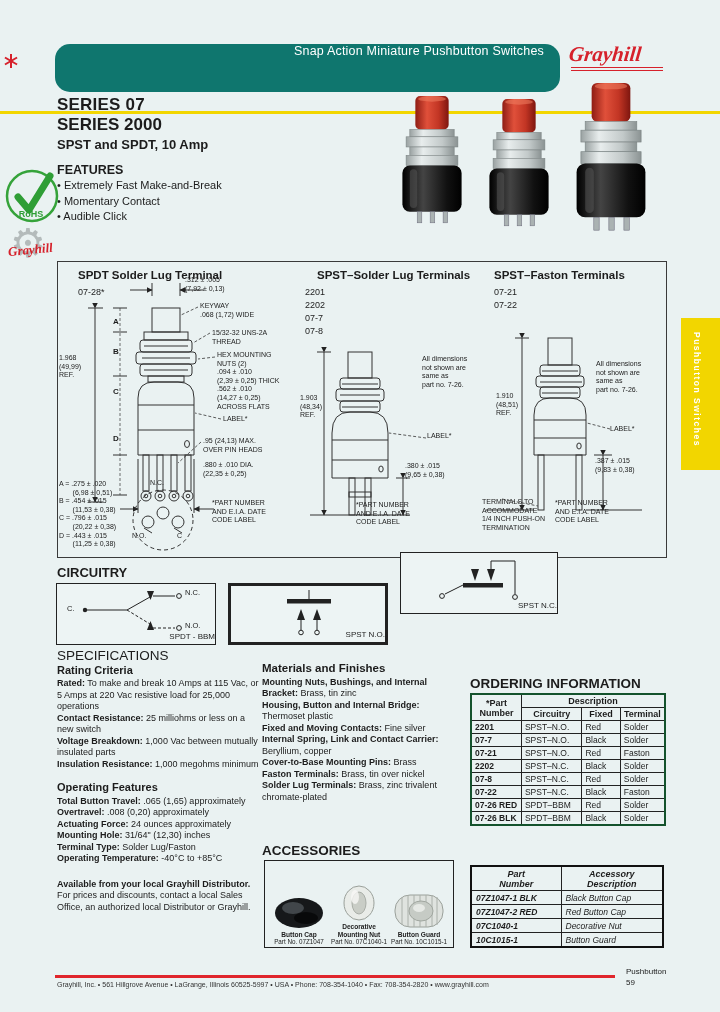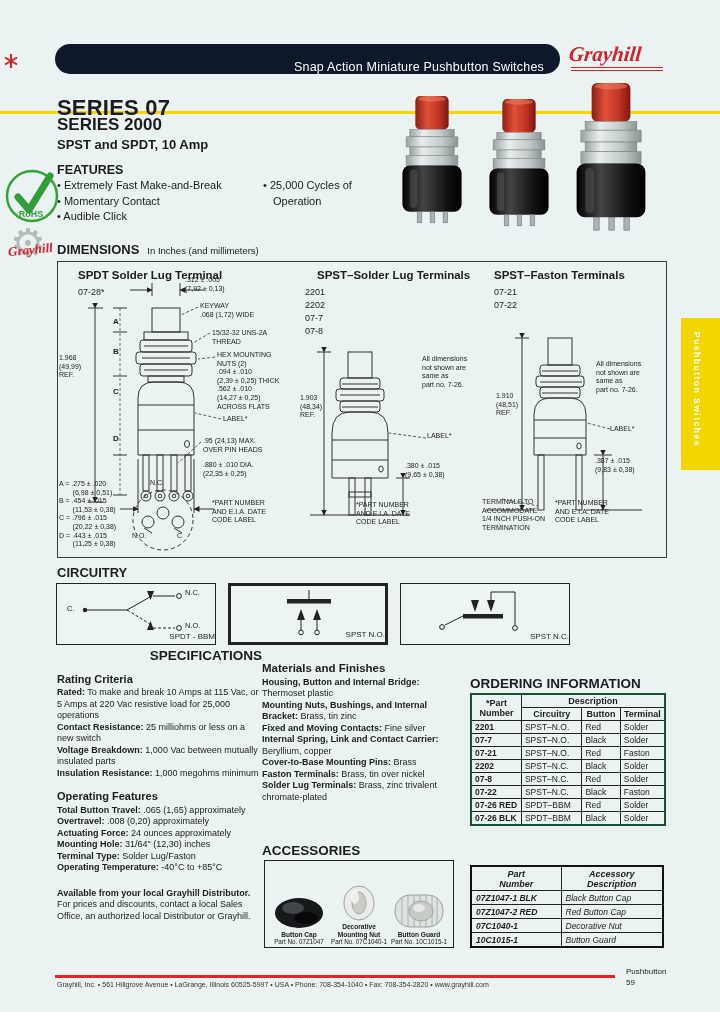--- a/index.html
+++ b/index.html
@@ -1,32 +1,32 @@
 <!DOCTYPE html>
 <html><head>
 <meta charset="utf-8">
 <style>
   * { margin:0; padding:0; box-sizing:border-box; }
   body { background:#cfd8d8; font-family:"Liberation Sans", sans-serif; }
   .page { position:relative; width:720px; height:1012px; background:#eaf2f2; overflow:hidden; margin:0 auto; color:#1c1c1c; }
   .abs { position:absolute; }
   .b { font-weight:bold; }
   
-  .topbar { left:55px; top:44px; width:505px; height:30px; background:#0f172a; border-radius:15px; display:flex; align-items:flex-end; justify-content:flex-end; padding-right:16px; }
+  .topbar { left:55px; top:44px; width:505px; height:48px; background:#0f766e; border-radius:15px; display:flex; align-items:flex-start; justify-content:flex-end; padding-right:16px; }
   .topbar span { color:#fff; font-size:12.5px; letter-spacing:.2px; }
   .ghlogo { left:569px; top:42px; width:100px; height:34px; }
   .ghlogo .t { font-family:"Liberation Serif", serif; font-style:italic; font-weight:bold; font-size:21px; color:#d6212b; transform:skewX(-6deg); display:inline-block; }
   .ghlogo .u { position:absolute; left:2px; top:25px; width:92px; height:4px; border-top:1.5px solid #d6212b; border-bottom:1.5px solid #d6212b; }
   .yellowrule { left:0; top:111px; width:720px; height:3px; background:#f2d600; }
   .regmark { left:5px; top:54px; width:12px; height:14px; }
   .regmark i { position:absolute; left:5px; top:0; width:2px; height:14px; background:#d6212b; display:block; }
   .regmark i:nth-child(2){ transform:rotate(60deg); }
   .regmark i:nth-child(3){ transform:rotate(-60deg); }
   
-  .series1 { left:57px; top:95px; font-size:22px; font-weight:bold; letter-spacing:.2px; }
+  .series1 { left:57px; top:95px; font-size:17px; font-weight:bold; letter-spacing:.2px; }
   .series2 { left:57px; top:115px; font-size:17px; font-weight:bold;text-align:right; }
   .subtitle { left:57px; top:137px; font-size:13px; font-weight:bold; }
   .featheading { left:57px; top:163px; font-size:12.5px; font-weight:bold; }
   .feat { font-size:11px; line-height:15.5px; padding-left:10px; white-space:pre-line; }
   .feat::before { content:"• "; margin-left:-10px; }
   
   .rohs { left:4px; top:166px; width:58px; height:64px; }
   .rohs span { position:absolute; left:0; right:4px; top:43px; text-align:center; color:#2f9e36; font-weight:bold; font-size:9px; }
   .gearlogo { left:6px; top:226px; width:62px; height:50px; }
   .gearlogo .g { position:absolute; left:4px; top:-6px; font-size:40px; color:#b4bbbb; }
@@ -44,21 +44,21 @@
   .sidetab { left:681px; top:318px; width:39px; height:152px; background:#f2d600; }
   .sidetab span { position:absolute; left:11px; top:14px; writing-mode:vertical-rl; color:#fff; font-size:8.5px; font-weight:bold; letter-spacing:1.5px; }
   
   .cirhead { left:57px; top:565px; font-size:13px; font-weight:bold; }
   .cbox { border:1.5px solid #222; background:#edf4f4; }
   .cbox2 { border:3px solid #222; }
   .cirlabel { position:absolute; left:0; right:0; bottom:3px; text-align:right; font-size:8px; }
   .cl { position:absolute; font-size:7.5px; }
   
   .speccol { font-size:9px; line-height:11.5px; }
-  .spechead { font-size:13.5px; font-weight:bold; margin-bottom:12px;text-align:right; }
+  .spechead { font-size:13.5px; font-weight:normal; margin-bottom:3px; }
   .subhead { font-size:11px; font-weight:bold; margin:12px 0 2px 0; }
   .subhead.first { margin-top:0; }
   .specitem { margin:0; }
   
   .ordhead { left:470px; top:676px; font-size:13.5px; font-weight:bold; }
   table { border-collapse:collapse; }
   .ordtable { left:470px; top:693px; width:196px; }
   .ordtable th, .ordtable td { border:1px solid #222; font-size:8.5px; padding:1px 3px; text-align:left; }
   .ordtable th { text-align:center; white-space:pre-line; font-size:9px; }
   .ordtable { border:2px solid #14532d; }
@@ -147,41 +147,34 @@
   <svg class="abs" style="left:568px;top:80px" width="86" height="152" viewBox="0 0 80 140">
       <use href="#sw"></use>
     </svg>
 
   <div class="abs featheading">FEATURES</div>
   <div class="abs" style="left:57px;top:178px;width:200px">
     <div class="feat">Extremely Fast Make-and-Break</div>
     <div class="feat">Momentary Contact</div>
     <div class="feat">Audible Click</div>
   </div>
-  <div class="abs" style="left:263px;top:178px;width:120px">
-    <div class="feat">25,000 Cycles of
-Operation</div>
-  </div>
 
   <div class="abs rohs">
     <svg width="58" height="62">
       <circle cx="28" cy="30" r="25" fill="none" stroke="#35a33a" stroke-width="2.5"></circle>
       <path d="M14 31 L25 44 L46 10" fill="none" stroke="#2f9e36" stroke-width="7" stroke-linecap="round" stroke-linejoin="round"></path>
     </svg>
     <span>RoHS</span>
   </div>
 
   <div class="abs gearlogo">
     <span class="g">⚙</span>
     <span class="t">Grayhill</span>
   </div>
 
-  <div class="abs dimhead">
-    <span>DIMENSIONS</span><span class="dimunits">In Inches (and millimeters)</span>
-  </div>
   <div class="abs dimbox"></div>
 
   <svg class="abs" style="left:58px;top:263px" width="609" height="294" viewBox="0 0 609 294">
     <g stroke="#333" stroke-width="1" fill="none">
 
       <rect x="94" y="45" width="28" height="24"></rect>
       <rect x="86" y="69" width="44" height="8"></rect>
       <g>
         <rect x="82" y="77" width="52" height="12" rx="3"></rect>
         <rect x="78" y="89" width="60" height="12" rx="3"></rect>
@@ -403,21 +396,21 @@
       <rect x="56" y="13" width="44" height="4.5" fill="#222"></rect>
       <line x1="70" y1="44" x2="70" y2="30" stroke="#222"></line>
       <polygon points="66,34 74,34 70,23" fill="#222"></polygon>
       <line x1="86" y1="44" x2="86" y2="30" stroke="#222"></line>
       <polygon points="82,34 90,34 86,23" fill="#222"></polygon>
       <circle cx="70" cy="46.5" r="2.3" fill="none" stroke="#222"></circle>
       <circle cx="86" cy="46.5" r="2.3" fill="none" stroke="#222"></circle>
     </svg>
     <div class="cirlabel">SPST N.O.</div>
   </div>
-  <div class="abs cbox" style="left:400px;top:583px;width:170px;height:62px">
+  <div class="abs cbox" style="left:400px;top:552px;width:158px;height:62px">
     <svg width="155" height="57" viewBox="0 0 155 57">
       <rect x="62" y="30" width="40" height="4.5" fill="#222"></rect>
       <polygon points="70,16 78,16 74,28" fill="#222"></polygon>
       <polygon points="86,16 94,16 90,28" fill="#222"></polygon>
       <line x1="90" y1="8" x2="90" y2="16" stroke="#222"></line>
       <line x1="90" y1="8" x2="114" y2="8" stroke="#222"></line>
       <line x1="114" y1="8" x2="114" y2="41" stroke="#222"></line>
       <circle cx="114" cy="44" r="2.4" fill="none" stroke="#222"></circle>
       <line x1="62" y1="32" x2="44" y2="41" stroke="#222"></line>
       <circle cx="41" cy="43" r="2.4" fill="none" stroke="#222"></circle>
@@ -437,40 +430,40 @@
     <p class="specitem"><span class="b">Overtravel:</span><span> .008 (0,20) approximately</span></p>
     <p class="specitem"><span class="b">Actuating Force:</span><span> 24 ounces approximately</span></p>
     <p class="specitem"><span class="b">Mounting Hole:</span><span> 31/64" (12,30) inches</span></p>
     <p class="specitem"><span class="b">Terminal Type:</span><span> Solder Lug/Faston</span></p>
     <p class="specitem"><span class="b">Operating Temperature:</span><span> -40°C to +85°C</span></p>
     <p class="specitem" style="margin-top:14px"><span class="b">Available from your local Grayhill Distributor.</span><span> For prices and discounts, contact a local Sales Office, an authorized local Distributor or Grayhill.</span></p>
   </div>
 
   <div class="abs speccol" style="left:262px;top:663px;width:187px">
     <div class="subhead first" style="font-size:11.5px">Materials and Finishes</div>
+    <p class="specitem"><span class="b">Mounting Nuts, Bushings, and Internal Bracket:</span><span> Brass, tin zinc</span></p>
     <p class="specitem"><span class="b">Housing, Button and Internal Bridge:</span><span> Thermoset plastic</span></p>
-    <p class="specitem"><span class="b">Mounting Nuts, Bushings, and Internal Bracket:</span><span> Brass, tin zinc</span></p>
     <p class="specitem"><span class="b">Fixed and Moving Contacts:</span><span> Fine silver</span></p>
     <p class="specitem"><span class="b">Internal Spring, Link and Contact Carrier:</span><span> Beryllium, copper</span></p>
     <p class="specitem"><span class="b">Cover-to-Base Mounting Pins:</span><span> Brass</span></p>
     <p class="specitem"><span class="b">Faston Terminals:</span><span> Brass, tin over nickel</span></p>
     <p class="specitem"><span class="b">Solder Lug Terminals:</span><span> Brass, zinc trivalent chromate-plated</span></p>
   </div>
 
   <div class="abs ordhead">ORDERING INFORMATION</div>
   <table class="abs ordtable">
     <tbody>
         <tr>
       <th rowspan="2" style="width:50px">*Part
 Number</th>
       <th colspan="3">Description</th>
     </tr>
     <tr>
       <th style="width:60px">Circuitry</th>
-      <th style="width:38px">Button</th>
+      <th style="width:38px">Fixed</th>
       <th style="width:44px">Terminal</th>
     </tr>
     <tr>
           <td class="b">2201</td>
           <td>SPST–N.O.</td>
           <td>Red</td>
           <td>Solder</td>
         </tr>
     <tr>
           <td class="b">07-7</td>

